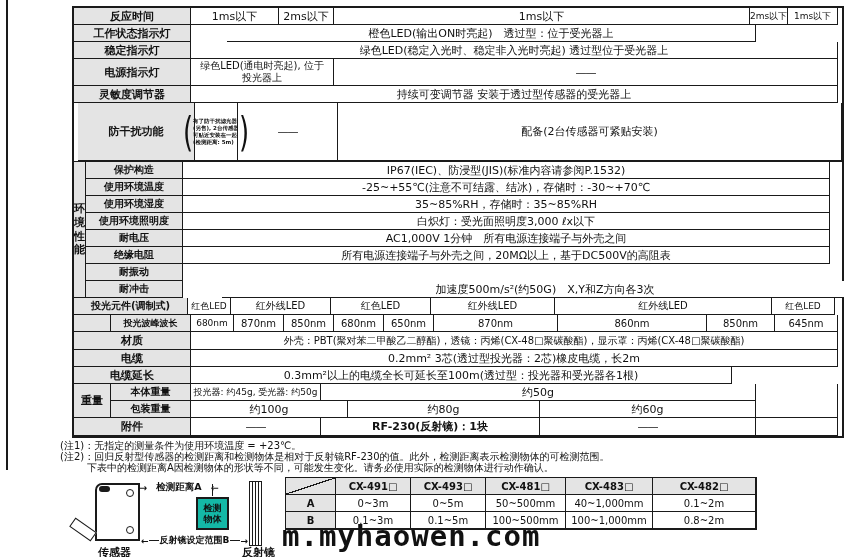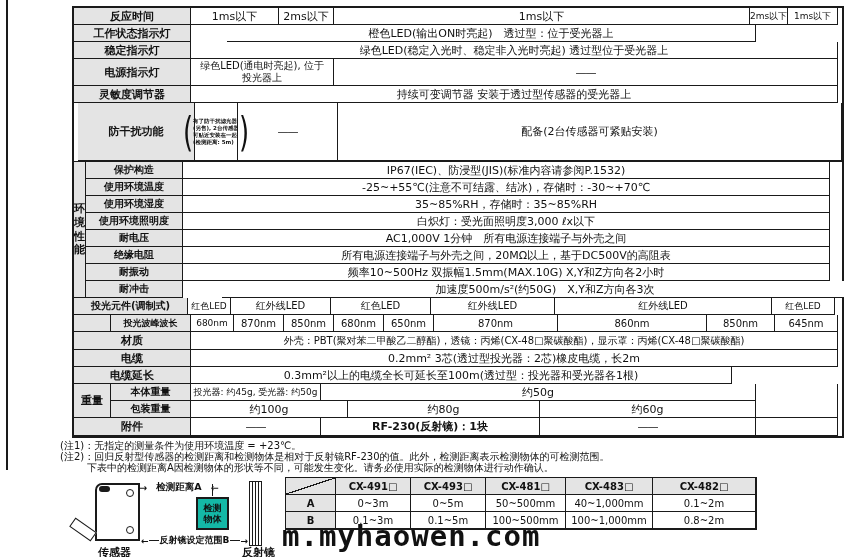--- a/index.html
+++ b/index.html
@@ -112,21 +112,20 @@
         <div class="row" style="height:17px;">
           <div class="c lab fs10" style="width:97px;">耐电压</div>
           <div class="c" style="width:647px;">AC1,000V 1分钟　所有电源连接端子与外壳之间</div>
         </div>
         <div class="row" style="height:17px;">
           <div class="c lab fs10" style="width:97px;">绝缘电阻</div>
           <div class="c" style="width:647px;">所有电源连接端子与外壳之间，20MΩ以上，基于DC500V的高阻表</div>
         </div>
         <div class="row" style="height:17px;">
           <div class="c lab fs10" style="width:97px;">耐振动</div>
-          <div class="c" style="width:647px;">频率10~500Hz 双振幅1.5mm(MAX.10G) X,Y和Z方向各2小时</div>
         </div>
         <div class="row" style="height:17px;gap:39px;">
           <div class="c lab fs10" style="width:97px;">耐冲击</div>
           <div class="c" style="width:647px;">加速度500m/s²(约50G)　X,Y和Z方向各3次</div>
         </div>
       </div>
     </div>
 
     <div class="row" style="height:17px;">
       <div class="c lab fs10" style="width:114px;">投光元件(调制式)</div>

